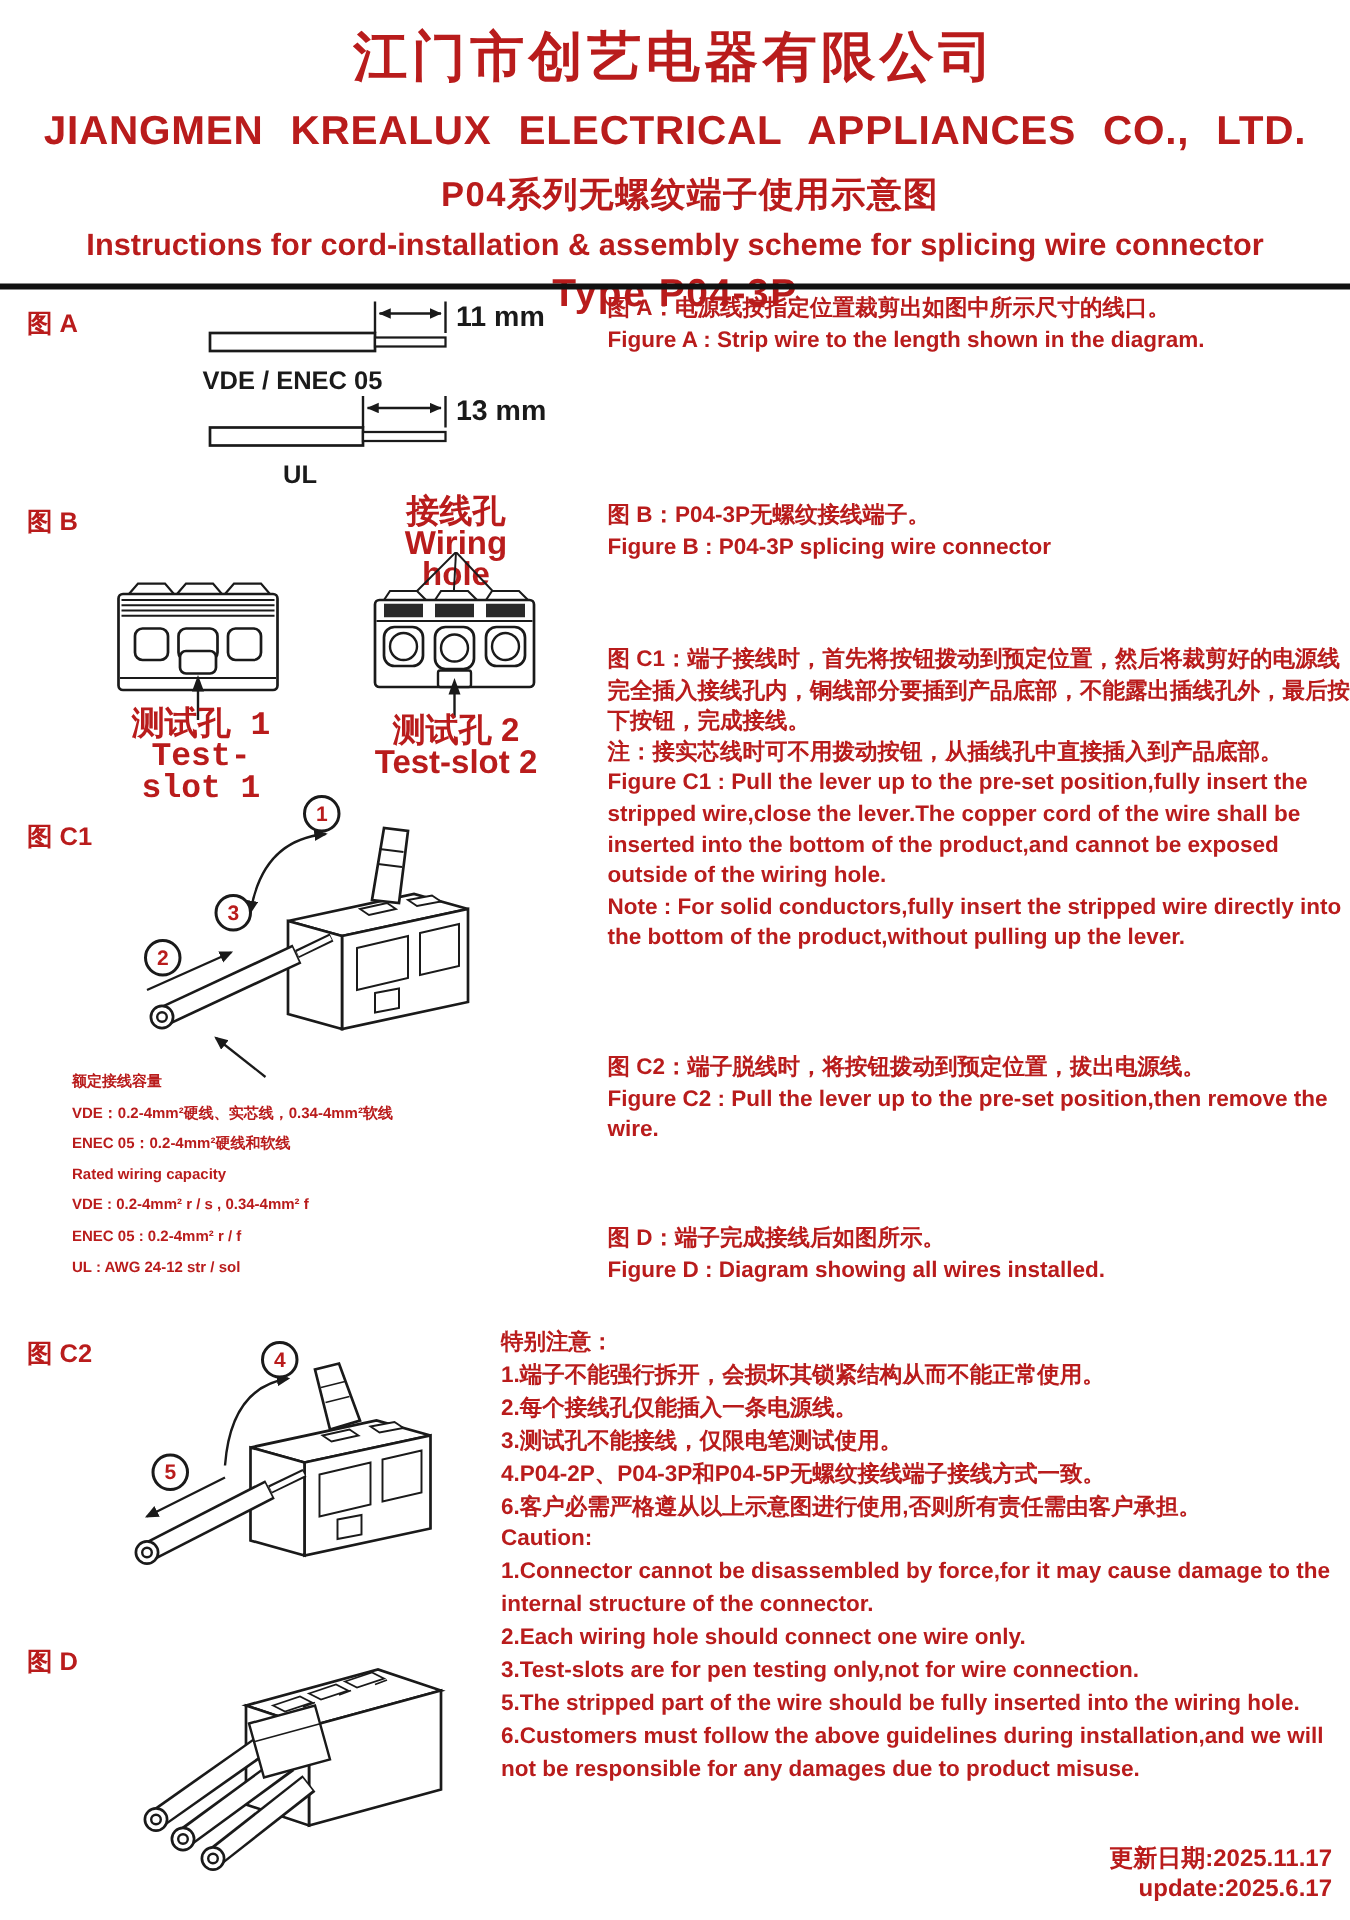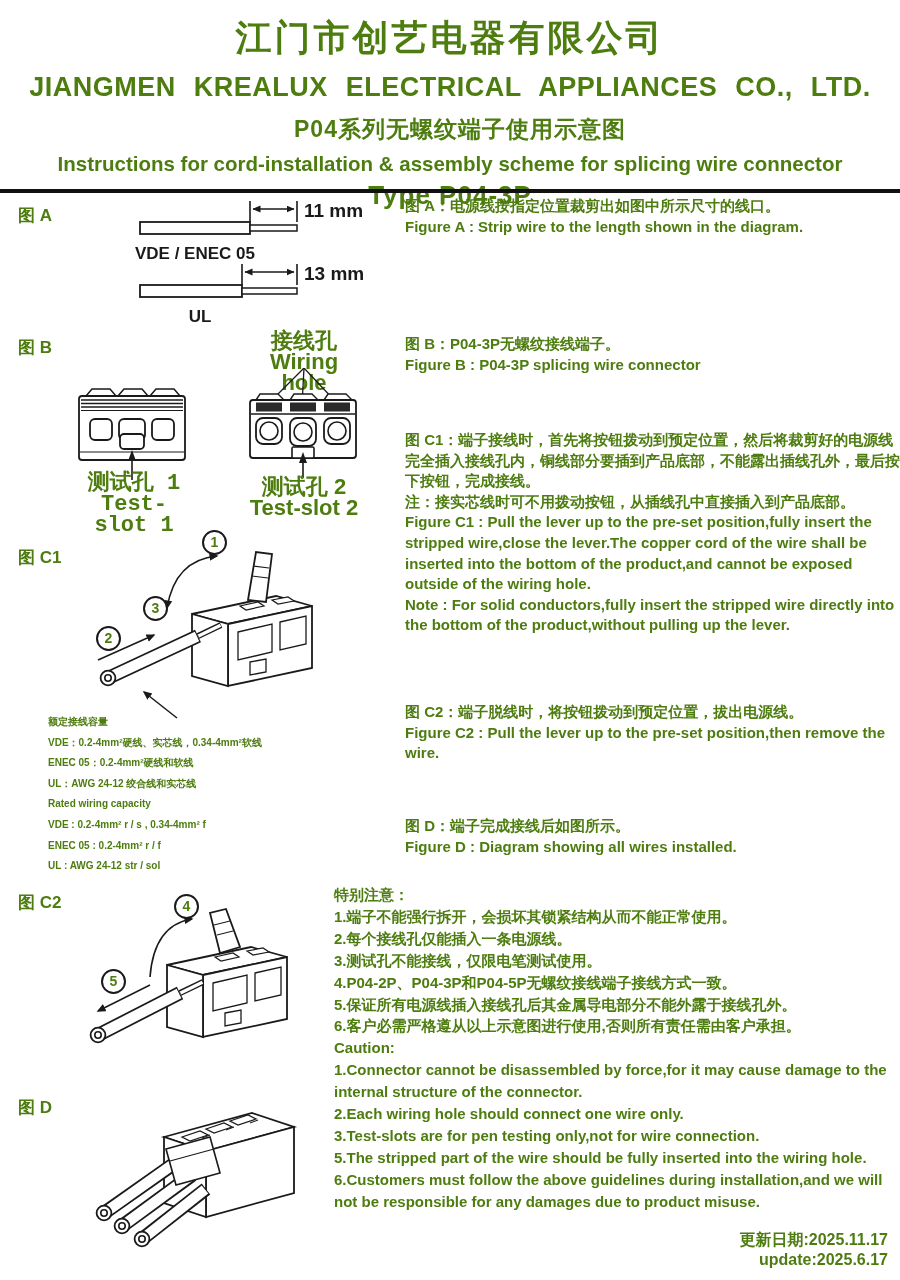--- a/index.html
+++ b/index.html
@@ -1,17 +1,17 @@
 <!DOCTYPE html>
 <html><head>
 <meta charset="utf-8">
 <style>
   html,body{margin:0;padding:0;background:#fff;}
   .page{position:relative;width:900px;height:1280px;background:#ffffff;
-        font-family:"Liberation Sans",sans-serif;font-weight:bold;color:#4d7c0f;overflow:hidden;}
+        font-family:"Liberation Sans",sans-serif;font-weight:bold;color:#b91c1c;overflow:hidden;}
   .header{position:absolute;left:0;top:0;width:900px;text-align:center;}
   .t-company-cn{font-size:36px;letter-spacing:3px;margin-top:14px;}
   .t-company-en{font-size:27px;word-spacing:10px;margin-top:9px;letter-spacing:.5px;}
   .t-sub-cn{font-size:23px;margin-top:11px;letter-spacing:1px;padding-left:20px;}
   .t-sub-en{font-size:20.5px;margin-top:7px;}
   .t-type{font-size:26px;margin-top:4px;letter-spacing:1px;}
   .rule{position:absolute;left:0;top:189px;width:900px;height:4px;background:#111;}
   .fig-label{position:absolute;font-size:17px;}
   .diagram{position:absolute;}
   .diagram-caption{position:absolute;font-size:22px;line-height:21px;text-align:center;}
@@ -166,21 +166,20 @@
   </svg>
 
   <span class="circ" style="left:202px;top:530px;">1</span>
   <span class="circ" style="left:96px;top:626px;">2</span>
   <span class="circ" style="left:143px;top:596px;">3</span>
 
   <div class="capacity">
       <div>额定接线容量</div>
       <div>VDE：0.2-4mm²硬线、实芯线，0.34-4mm²软线</div>
       <div>ENEC 05：0.2-4mm²硬线和软线</div>
-      <div>UL：AWG 24-12 绞合线和实芯线</div>
       <div>Rated wiring capacity</div>
       <div>VDE : 0.2-4mm² r / s , 0.34-4mm² f</div>
       <div>ENEC 05 : 0.2-4mm² r / f</div>
       <div>UL : AWG 24-12 str / sol</div>
     </div>
 
   <div class="fig-label" style="left:18px;top:891px;">图 C2</div>
 
   <svg class="diagram" style="left:80px;top:885px;" width="320" height="185" viewBox="0 0 320 185">
     <defs>
@@ -275,21 +274,20 @@
     <p>Figure D : Diagram showing all wires installed.</p>
   </div>
 
   <div class="notes">
     <div>特别注意：</div>
     <div>
         <div>1.端子不能强行拆开，会损坏其锁紧结构从而不能正常使用。</div>
         <div>2.每个接线孔仅能插入一条电源线。</div>
         <div>3.测试孔不能接线，仅限电笔测试使用。</div>
         <div>4.P04-2P、P04-3P和P04-5P无螺纹接线端子接线方式一致。</div>
-        <div>5.保证所有电源线插入接线孔后其金属导电部分不能外露于接线孔外。</div>
         <div>6.客户必需严格遵从以上示意图进行使用,否则所有责任需由客户承担。</div>
       </div>
     <div>Caution:</div>
     <div>
         <div>1.Connector cannot be disassembled by force,for it may cause damage to the internal structure of the connector.</div>
         <div>2.Each wiring hole should connect one wire only.</div>
         <div>3.Test-slots are for pen testing only,not for wire connection.</div>
         <div>5.The stripped part of the wire should be fully inserted into the wiring hole.</div>
         <div>6.Customers must follow the above guidelines during installation,and we will not be responsible for any damages due to product misuse.</div>
       </div>

